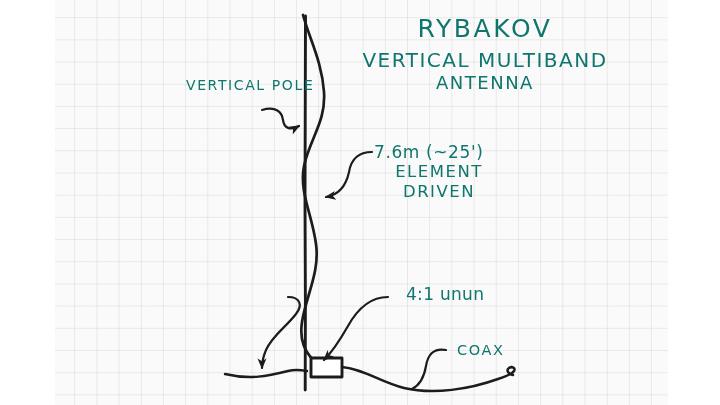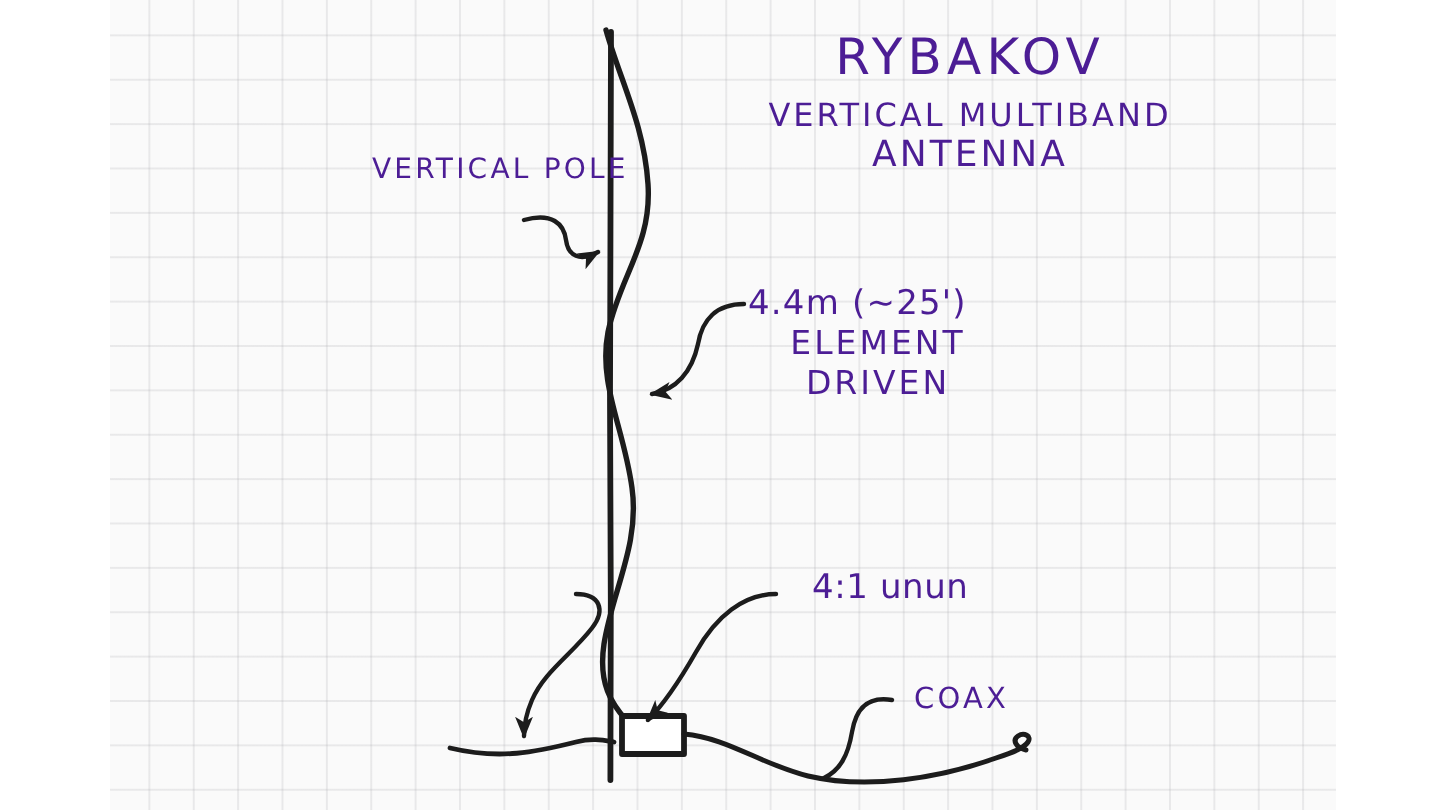--- a/index.html
+++ b/index.html
@@ -31,41 +31,41 @@
   }
   #ink {
     position: absolute;
     left: 0;
     top: 0;
     width: 720px;
     height: 405px;
   }
   .lbl {
     position: absolute;
-    color: #4c1d95;
+    color: #0f766e;
     white-space: nowrap;
     line-height: 1.18;
   }
   .caps {
     text-transform: uppercase;
     letter-spacing: 1.6px;
   }
   #title-block {
     text-align: center;
     left: 360px;
     top: 14px;
     width: 250px;
   }
   #title-main {
     font-size: 25px;
     letter-spacing: 2.6px;
     font-weight: 400;
   }
   #title-sub1 {
-    font-size: 16px;
+    font-size: 20px;
     letter-spacing: 1.5px;
     margin-top: 5px;
   }
   #title-sub2 {
     font-size: 18px;
     letter-spacing: 1.5px;
   }
   #label-vertical-pole {
     left: 186px;
     top: 77px;
@@ -170,21 +170,21 @@
 
   <div id="title-block" class="lbl">
     <div id="title-main" class="caps">RYBAKOV</div>
     <div id="title-sub1" class="caps">VERTICAL MULTIBAND</div>
     <div id="title-sub2" class="caps">ANTENNA</div>
   </div>
 
   <div id="label-vertical-pole" class="lbl caps">VERTICAL POLE</div>
 
   <div id="label-driven-block" class="lbl">
-    <div id="driven-len">4.4m (~25')</div>
+    <div id="driven-len">7.6m (~25')</div>
     <div id="driven-l3" class="caps">ELEMENT</div>
     <div id="driven-l2" class="caps">DRIVEN</div>
   </div>
 
 
   <div id="label-unun" class="lbl">4:1 unun</div>
 
   <div id="label-coax" class="lbl caps">COAX</div>
 
 </div>

